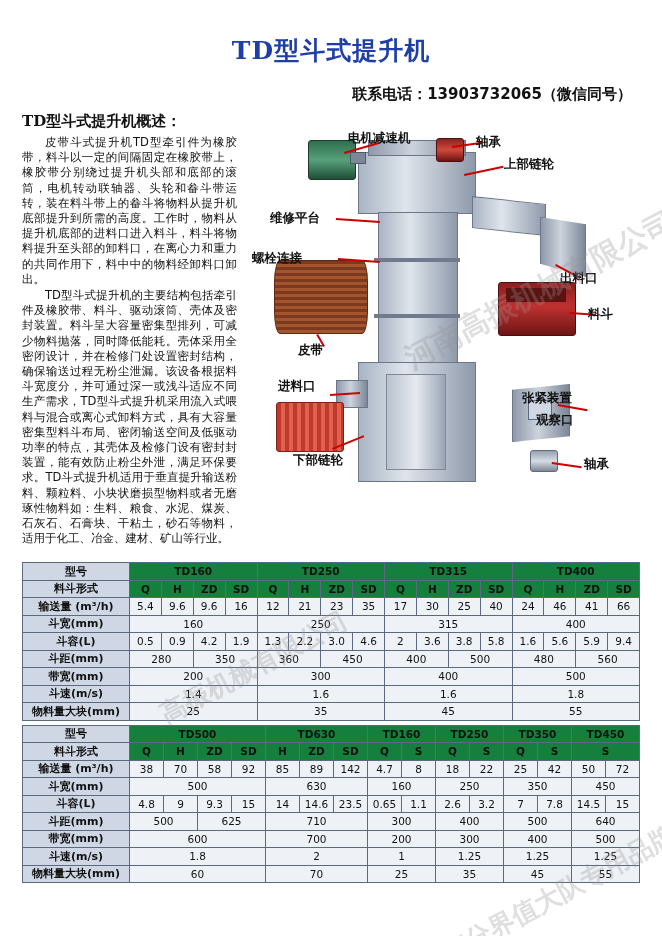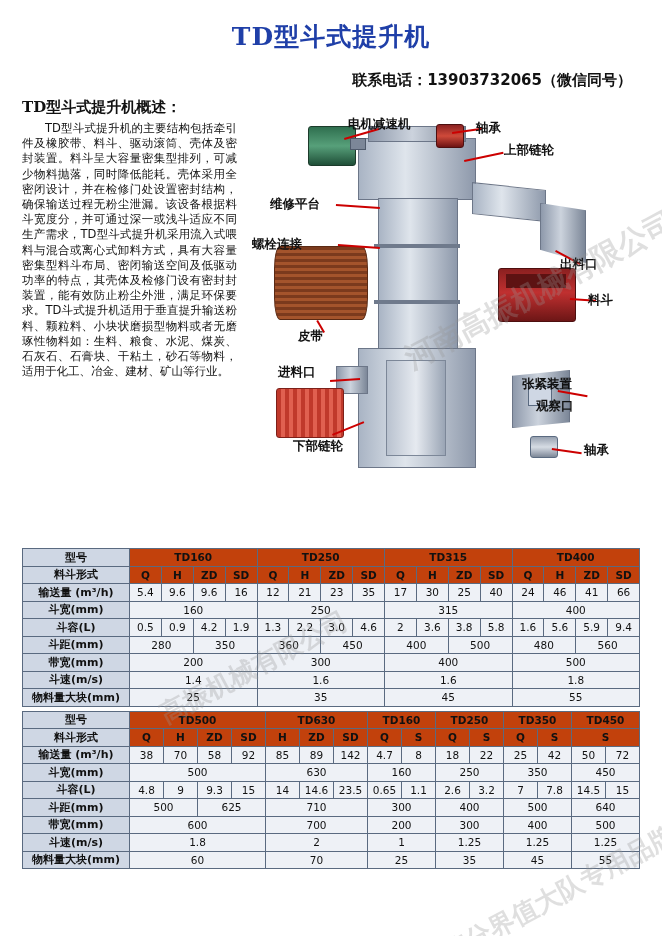--- a/index.html
+++ b/index.html
@@ -13,21 +13,21 @@
   }
   .page{position:relative;width:662px;height:936px;}
 
   
   .title{
     text-align:center;
     font-size:25px;
     font-weight:bold;
     color:#1f3fa8;
     letter-spacing:1px;
-    padding-top:20px;
+    padding-top:34px;
     font-family:"DejaVu Serif","Liberation Serif",serif;
   }
   .phone{
     text-align:right;
     padding-right:30px;
     margin-top:18px;
     font-size:15px;
     font-weight:bold;
     color:#111;
   }
@@ -138,35 +138,36 @@
     overflow:hidden;
     white-space:nowrap;
   }
   td.rh{
     width:104px;
     background:#cfd7e4;
     font-weight:bold;
     font-size:11px;
     text-align:center;
   }
-  td.hd{background:#c2410c;font-weight:bold;}
+  td.hd{background:#15803d;font-weight:bold;}
   .tbl-gap{height:4px;}
 </style>
 </head>
 <body>
 
 <div class="page">
 
   <div class="title">TD型斗式提升机</div>
   <div class="phone">联系电话：13903732065（微信同号）</div>
 
   <div class="content">
 
     <div class="left-col">
       <div class="sec-title">TD型斗式提升机概述：</div>
+      <p class="para">皮带斗式提升机TD型牵引件为橡胶带，料斗以一定的间隔固定在橡胶带上，橡胶带分别绕过提升机头部和底部的滚筒，电机转动联轴器、头轮和畚斗带运转，装在料斗带上的畚斗将物料从提升机底部提升到所需的高度。工作时，物料从提升机底部的进料口进入料斗，料斗将物料提升至头部的卸料口，在离心力和重力的共同作用下，料中中的物料经卸料口卸出。</p>
       <p class="para">TD型斗式提升机的主要结构包括牵引件及橡胶带、料斗、驱动滚筒、壳体及密封装置。料斗呈大容量密集型排列，可减少物料抛落，同时降低能耗。壳体采用全密闭设计，并在检修门处设置密封结构，确保输送过程无粉尘泄漏。该设备根据料斗宽度分，并可通过深一或浅斗适应不同生产需求，TD型斗式提升机采用流入式喂料与混合或离心式卸料方式，具有大容量密集型料斗布局、密闭输送空间及低驱动功率的特点，其壳体及检修门设有密封封装置，能有效防止粉尘外泄，满足环保要求。TD斗式提升机适用于垂直提升输送粉料、颗粒料、小块状磨损型物料或者无磨琢性物料如：生料、粮食、水泥、煤炭、石灰石、石膏块、干粘土，砂石等物料，适用于化工、冶金、建材、矿山等行业。</p>
     </div>
 
     <div class="diagram">
 
       <div class="shape g-grad" style="left:118px;top:40px;width:116px;height:60px;border:1px solid #6c7688;"></div>
       <div class="shape g-grad2" style="left:128px;top:28px;width:96px;height:14px;border:1px solid #6c7688;"></div>
 
       <div class="shape motor" style="left:68px;top:28px;width:46px;height:38px;"></div>
       <div class="shape" style="left:110px;top:40px;width:14px;height:10px;background:#7c8798;border:1px solid #4f5a6b;"></div>

